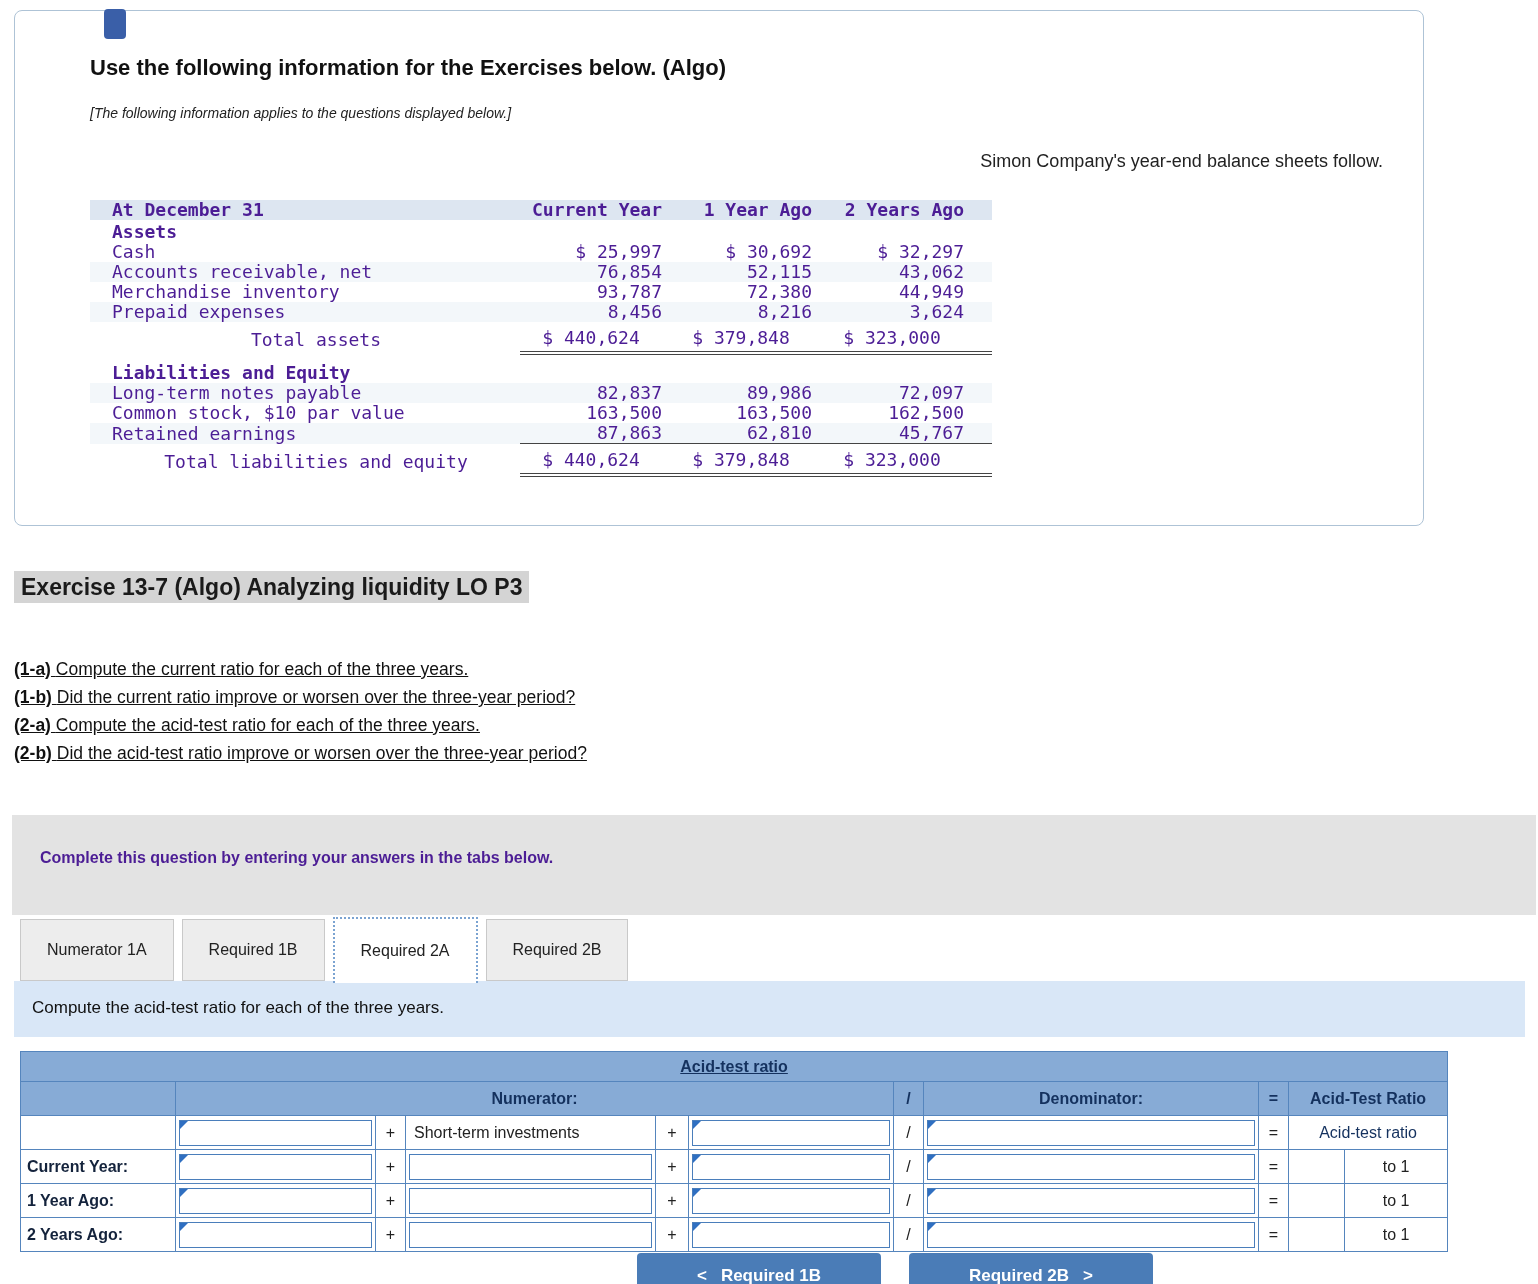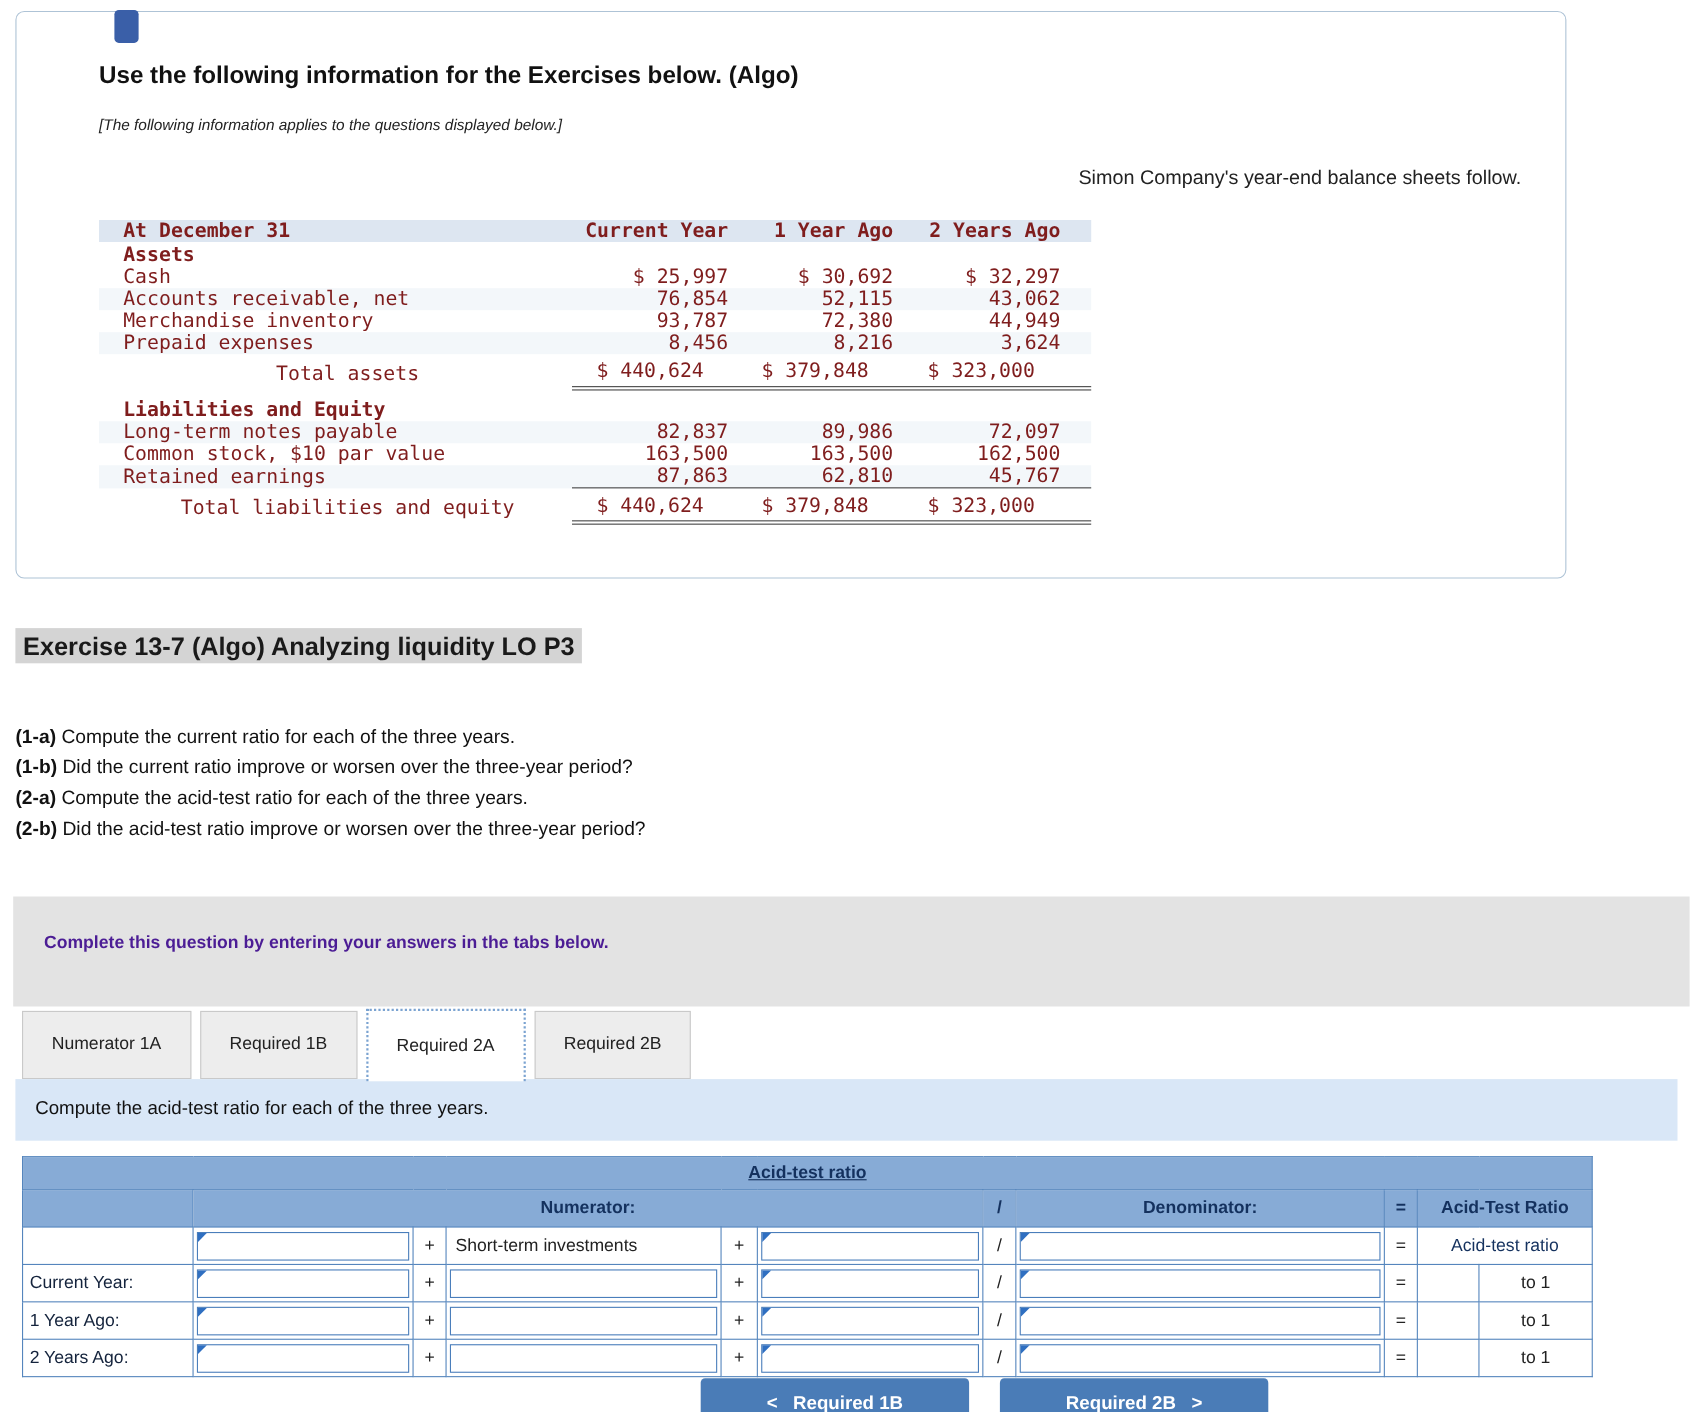--- a/index.html
+++ b/index.html
@@ -18,39 +18,39 @@
   .blue-marker {
     position: absolute; top: -2px; left: 89px; width: 22px; height: 30px;
     background: #3a5fa8; border-radius: 4px;
   }
   .card-title { margin: 16px 0 0; font-size: 22px; font-weight: bold; color: #111; }
   .note  { margin: 24px 0 0; font-style: italic; font-size: 14px; color: #222; }
   .intro { margin: 30px 0 0; font-size: 18px; color: #222; text-align: right; }
 
   .bs {
     margin-top: 28px; border-collapse: collapse;
-    font-family: "DejaVu Sans Mono", monospace; font-size: 18px; line-height: 20px; color: #7f1d1d;
+    font-family: "DejaVu Sans Mono", monospace; font-size: 18px; line-height: 20px; color: #4c1d95;
   }
   .bs th, .bs td { padding: 0; font-weight: normal; vertical-align: bottom; }
   .bs .lbl { width: 430px; text-align: left; padding-left: 22px; }
   .bs .v   { width: 150px; text-align: right; padding-right: 8px; }
   .bs .v3  { width: 172px; padding-right: 28px; }
   .bs thead tr { background: #dde6f1; }
   .bs thead th { font-weight: bold; }
   .bs tr.alt { background: #f3f7fa; }
   .bs tr.section td { font-weight: bold; padding-top: 2px; }
   .bs tr.gap td { padding-top: 10px; }
   .bs td.u { border-bottom: 1px solid #444; }
   .bs tr.total td { padding-top: 6px; padding-bottom: 3px; text-align: center; }
   .bs tr.total td.dbl { border-bottom: 4px double #444; }
 
   
   .ex-title { margin: 48px 0 0 14px; }
   .ex-title span { background: #d4d4d4; font-size: 23px; font-weight: bold; padding: 3px 7px; color: #1a1a1a; }
-  .questions { margin: 54px 0 0 14px; font-size: 17.5px; line-height: 28px; color: #111; }
+  .questions { margin: 54px 0 0 14px; font-size: 17.5px; line-height: 28px; color: #111; text-decoration: underline; }
   .questions b { font-weight: bold; }
 
   
   .gray-panel {
     margin-top: 48px; margin-left: 12px; width: 1524px; height: 100px;
     background: #e3e3e3; padding: 34px 0 0 28px; font-size: 16px; font-weight: bold; color: #4c1d95;
   }
 
   
   .tabs { margin-left: 20px; display: flex; align-items: flex-end; height: 66px; }
@@ -72,21 +72,21 @@
   
   .ans {
     margin: 14px 0 0 20px; border-collapse: collapse; table-layout: fixed;
     width: 1427px; font-size: 16px;
   }
   .ans td { border: 1px solid #5585bd; height: 34px; padding: 0; background: #fff; overflow: hidden; }
   .ans tr.title-row td { background: #87abd6; height: 30px; text-align: center; }
   .tbl-title { font-weight: bold; text-decoration: underline; color: #14315e; font-size: 16px; }
   .ans td.hd { background: #87abd6; color: #14315e; font-weight: bold; text-align: center; }
   .ans td.op { text-align: center; color: #222; }
-  .ans td.rowlbl { font-weight: normal; padding-left: 6px; color: #14233c; }
+  .ans td.rowlbl { font-weight: bold; padding-left: 6px; color: #14233c; }
   .ans td.fixed { padding-left: 8px; color: #222; }
   .ans td.ratiolbl { text-align: center; color: #14315e; }
   .ans td.to1 { text-align: center; color: #222; }
   .box {
     position: relative; margin: 3px; height: 26px; border: 1px solid #4a7ebb; background: #fff; cursor: text;
   }
   .box.tri::before {
     content: ""; position: absolute; top: 0; left: 0;
     border-top: 8px solid #2f6fc1; border-right: 8px solid transparent;
   }

